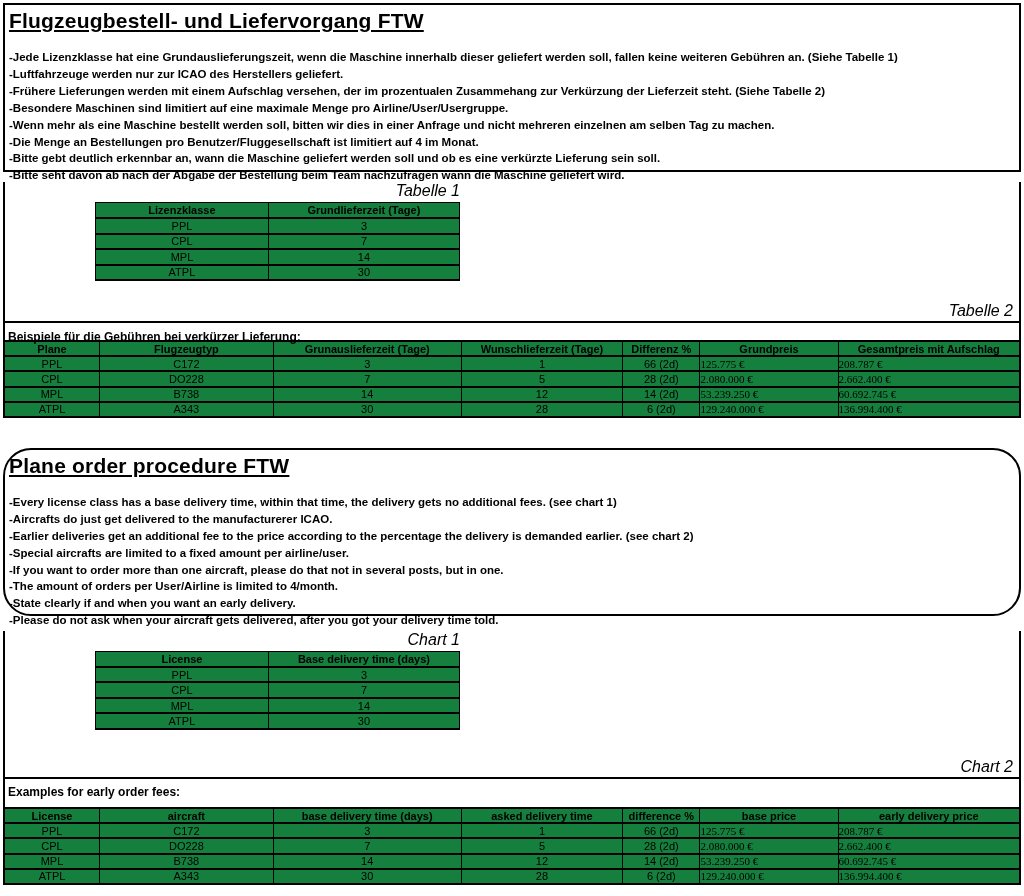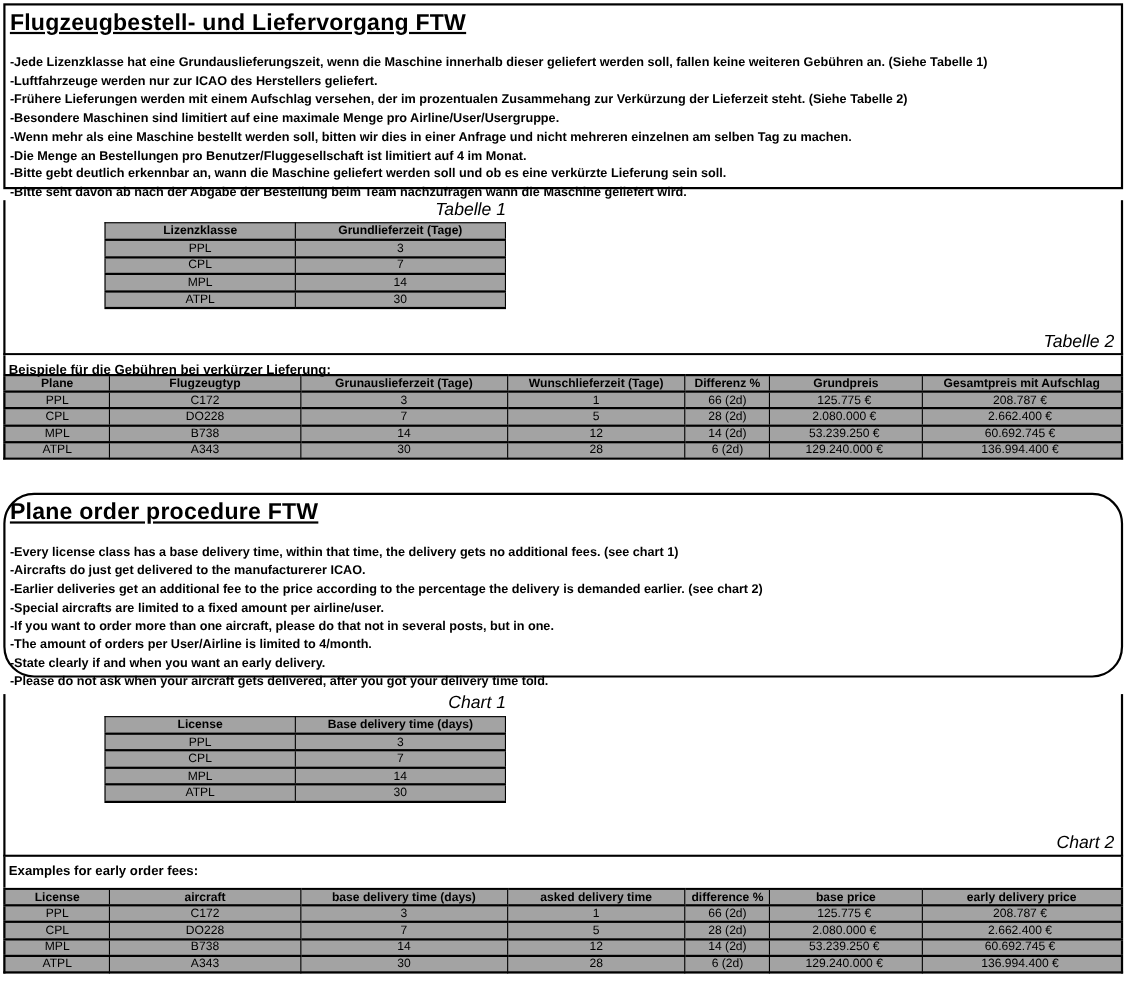--- a/index.html
+++ b/index.html
@@ -59,21 +59,21 @@
     font-style: italic;
     font-size: 16px;
   }
 
   
   .caption { height: 17px; border-bottom: none; padding: 4px 0 0 3px; }
   .caption.en { height: 28px; padding-top: 3px; }
   .caption span { font-size: 12px; font-weight: bold; }
 
   
-  table { border-collapse: collapse; background: #a3a3a3; }
+  table { border-collapse: collapse; background: #15803d; }
   table.small {
     margin-left: 90px;
     width: 365px;
     border: 1px solid #000;
     table-layout: fixed;
   }
   table.small th, table.small td {
     border: 1px solid #000;
     border-bottom-width: 2px;
     height: 15.5px;
@@ -94,22 +94,23 @@
     border-top: 2px solid #000;
     height: 15.2px;
     font-size: 11px;
     text-align: center;
     vertical-align: middle;
     overflow: hidden;
     white-space: nowrap;
   }
   table.big th { font-weight: bold; }
   table.big td:nth-child(6), table.big td:nth-child(7) {
-    text-align: center;
+    text-align: left;
     padding-right: 3px;
+    font-family: Liberation Serif, serif;
   }
   table.big col.c1 { width: 9.4%; }
   table.big col.c2 { width: 17.1%; }
   table.big col.c3 { width: 18.5%; }
   table.big col.c4 { width: 15.9%; }
   table.big col.c5 { width: 7.6%; }
   table.big col.c6 { width: 13.6%; }
   table.big col.c7 { width: 17.9%; }
 
   .gap { height: 30px; background: #fff; }

